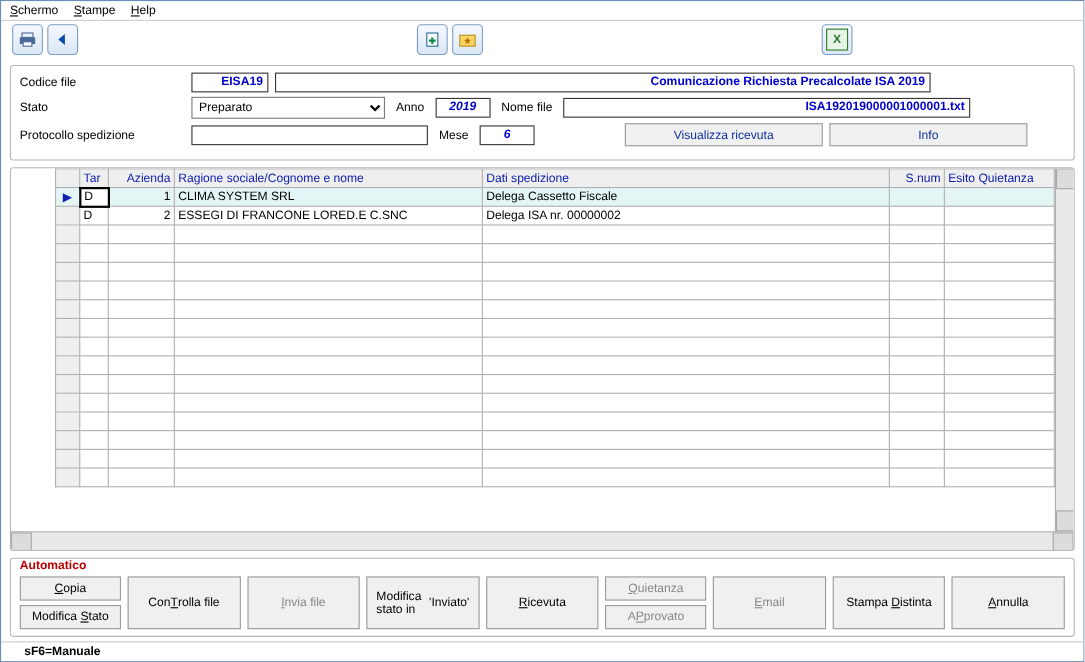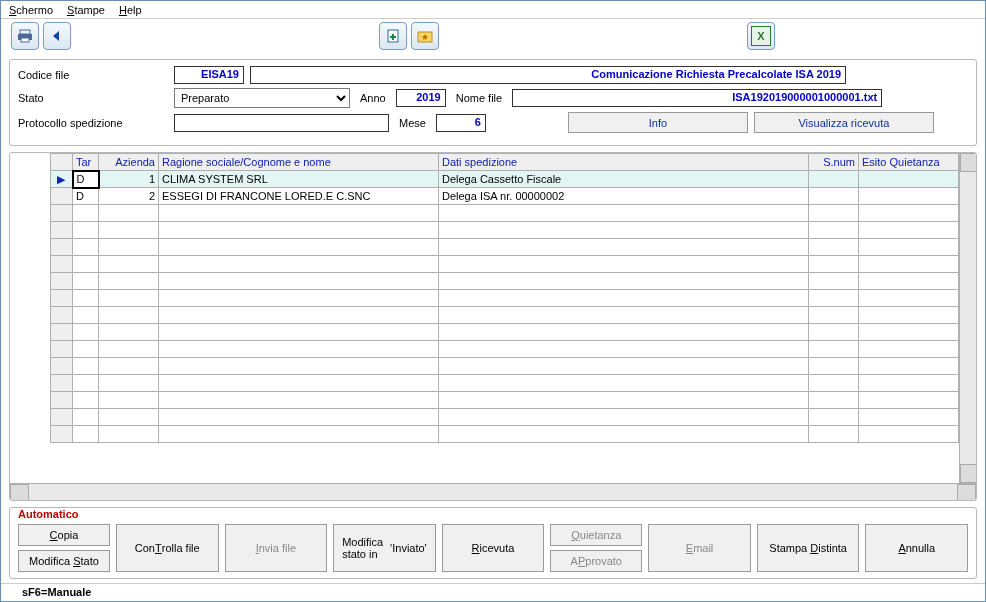--- a/index.html
+++ b/index.html
@@ -76,21 +76,21 @@
   .txt {
     height: 18px;
     border: 1px solid #333;
     background: #fff;
     padding: 1px 4px;
     font-size: 11px;
     color: #000;
     text-align: right;
   }
   .txt.blue { color: #0000cc; font-weight: bold; }
-  .txt.right { text-align: right; }
+  .txt.right { text-align: center; font-style: italic; }
   .combo {
     height: 20px;
     border: 1px solid #7a7a7a;
     background: #fff;
     font-size: 11px;
     padding: 0 2px;
   }
   .bigbtn {
     height: 21px;
     border: 1px solid #9a9a9a;
@@ -249,22 +249,22 @@
         <div class="txt blue right" style="width:50px">2019</div>
         <div class="lbl2">Nome file</div>
         <div class="txt blue" style="width:370px">ISA192019000001000001.txt</div>
       </div>
       <div class="row3">
         <div class="lbl">Protocollo spedizione</div>
         <input class="txt" style="width: 215px;" value="">
         <div class="lbl2">Mese</div>
         <div class="txt blue right" style="width:50px">6</div>
         <div style="width:70px"></div>
+        <div class="bigbtn" style="width:180px">Visualizza ricevuta</div>
         <div class="bigbtn" style="width:180px">Info</div>
-        <div class="bigbtn" style="width:180px">Visualizza ricevuta</div>
       </div>
     </div>
 
     <div class="grid-wrap">
       <div class="grid-body">
         <div class="grid">
           <table class="g">
             <colgroup>
               <col style="width:22px">
                 <col style="width:26px">

